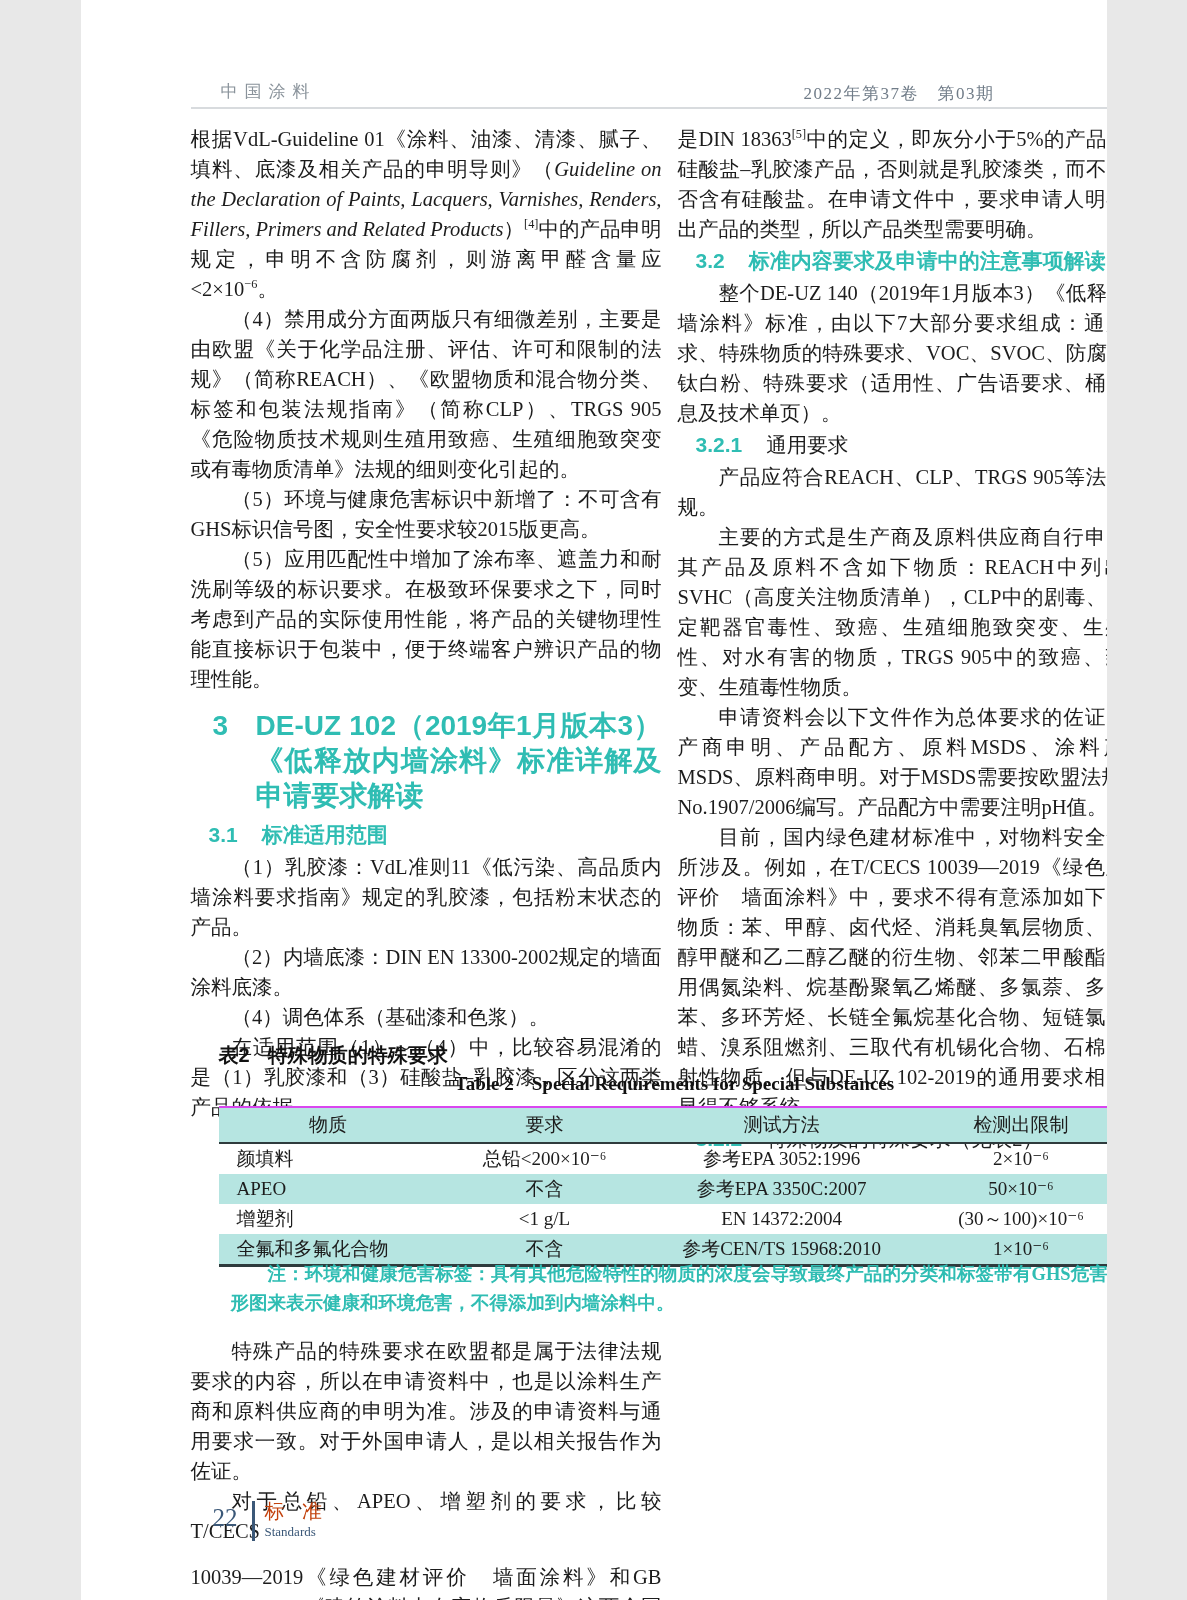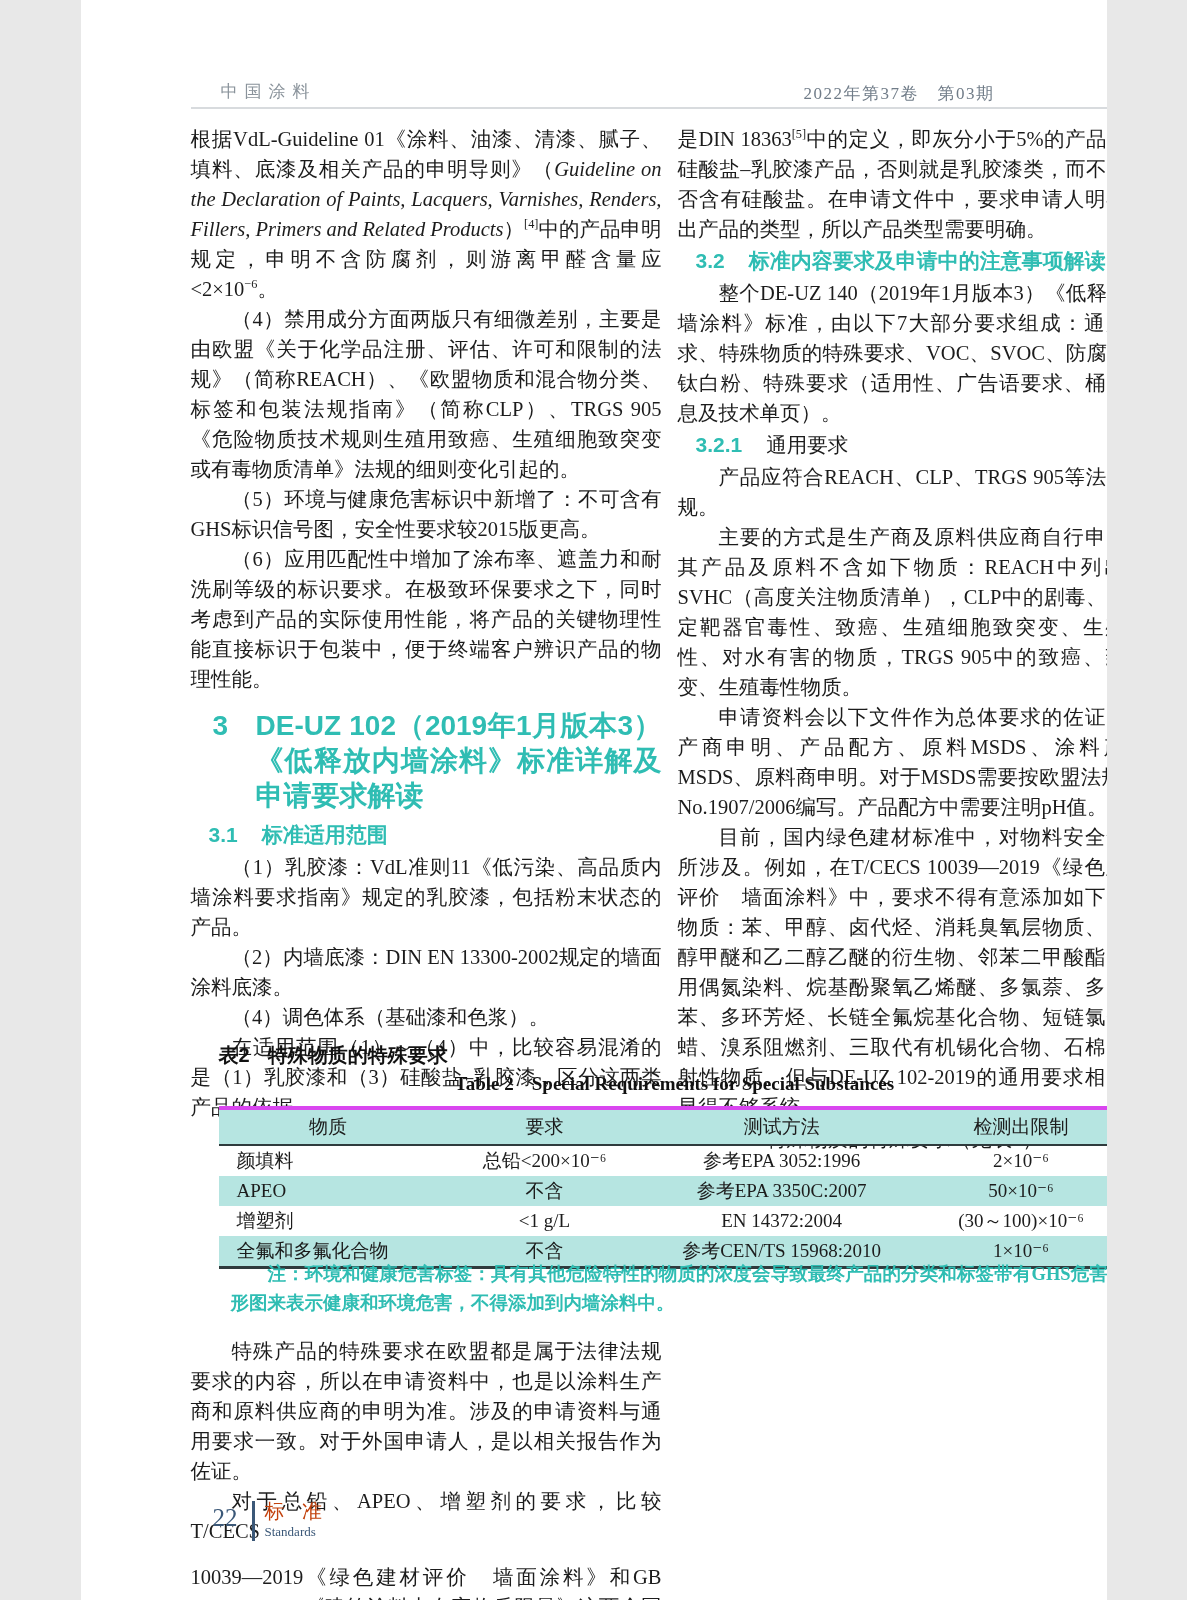--- a/index.html
+++ b/index.html
@@ -50,21 +50,21 @@
 
   
   .table-wrap { position:absolute; left:138px; top:1042px; width:912px; }
   .tbl-title-zh {
     text-align:left; font-family:"Liberation Sans","DejaVu Sans",sans-serif;
     font-weight:bold; font-size:20px; line-height:26px; color:#111;
   }
   .tbl-title-zh .gap, .tbl-title-en .gap { display:inline-block; width:18px; }
   .tbl-title-en { text-align:center; font-weight:bold; font-size:19px; line-height:26px; margin-top:3px; color:#111; }
   table.spec { width:100%; border-collapse:collapse; margin-top:9px; font-size:19px;
-    border-top:4px solid #d946ef; border-bottom:3px solid #2f3b3d; }
+    border-top:2px solid #d946ef; border-bottom:3px solid #2f3b3d; }
   table.spec thead tr { background:#b6e5e1; }
   table.spec thead th { font-weight:normal; padding:4px 4px; border-bottom:2px solid #2f3b3d; text-align:center; }
   table.spec tbody tr:nth-child(even) { background:#b6e5e1; }
   table.spec td { padding:3px 4px; text-align:center; line-height:24px; }
   table.spec td:first-child { text-align:left; padding-left:18px; }
   table.spec col.c1 { width:24%; } table.spec col.c2 { width:23.5%; }
   table.spec col.c3 { width:28.5%; } table.spec col.c4 { width:24%; }
 
   .tbl-note {
     position:absolute; left:150px; top:1260px; width:896px; color:#2fbdb3;
@@ -85,21 +85,21 @@
 
   <div class="hdr-journal">中国涂料</div>
   <div class="hdr-issue">2022年第37卷　第03期</div>
   <div class="hdr-rule"></div>
 
   <div class="cols cols-top">
     <div class="col" id="col-top-left">
         <p class="para"><span>根据VdL-Guideline 01《涂料、油漆、清漆、腻子、填料、底漆及相关产品的申明导则》（</span><i>Guideline on the Declaration of Paints, Lacquers, Varnishes, Renders, Fillers, Primers and Related Products</i><span>）</span><sup class="seg-sup">[4]</sup><span>中的产品申明规定，申明不含防腐剂，则游离甲醛含量应&lt;2×10</span><sup class="seg-sup">−6</sup><span>。</span></p>
         <p class="para indent"><span>（4）禁用成分方面两版只有细微差别，主要是由欧盟《关于化学品注册、评估、许可和限制的法规》（简称REACH）、《欧盟物质和混合物分类、标签和包装法规指南》（简称CLP）、TRGS 905《危险物质技术规则生殖用致癌、生殖细胞致突变或有毒物质清单》法规的细则变化引起的。</span></p>
         <p class="para indent"><span>（5）环境与健康危害标识中新增了：不可含有GHS标识信号图，安全性要求较2015版更高。</span></p>
-        <p class="para indent"><span>（6）应用匹配性中增加了涂布率、遮盖力和耐洗刷等级的标识要求。在极致环保要求之下，同时考虑到产品的实际使用性能，将产品的关键物理性能直接标识于包装中，便于终端客户辨识产品的物理性能。</span></p>
+        <p class="para indent"><span>（5）应用匹配性中增加了涂布率、遮盖力和耐洗刷等级的标识要求。在极致环保要求之下，同时考虑到产品的实际使用性能，将产品的关键物理性能直接标识于包装中，便于终端客户辨识产品的物理性能。</span></p>
         <h2 class="h-big">
           <span class="num">3</span>
           <span class="txt">DE-UZ 102（2019年1月版本3）《低释放内墙涂料》标准详解及申请要求解读</span>
         </h2>
         <h2 class="h-sub">
           <span class="num">3.1</span>
           <span class="txt">标准适用范围</span>
         </h2>
         <p class="para indent"><span>（1）乳胶漆：VdL准则11《低污染、高品质内墙涂料要求指南》规定的乳胶漆，包括粉末状态的产品。</span></p>
         <p class="para indent"><span>（2）内墙底漆：DIN EN 13300-2002规定的墙面涂料底漆。</span></p>

